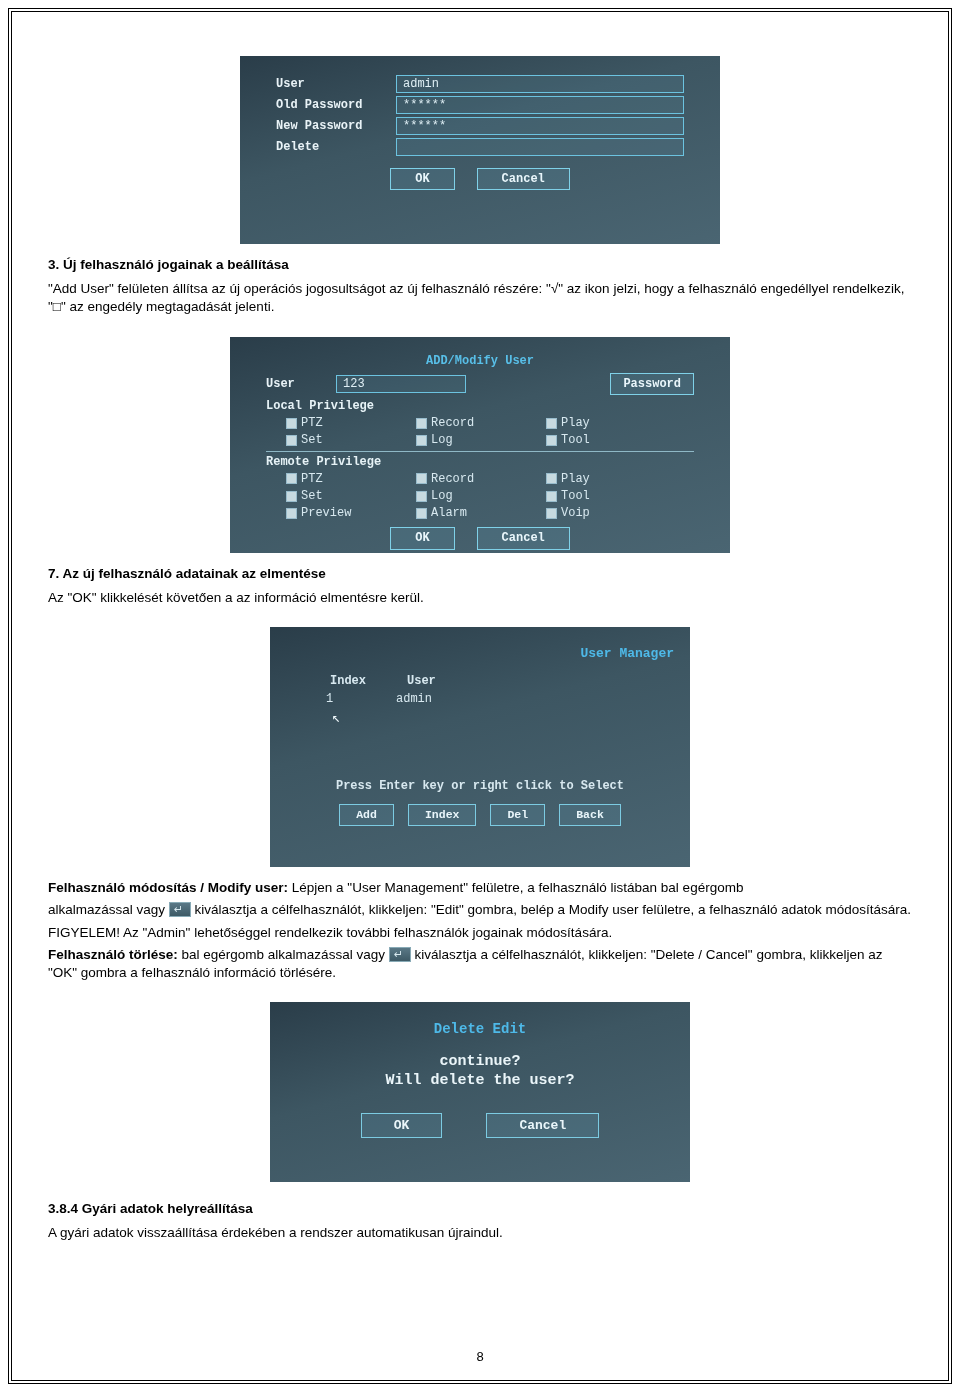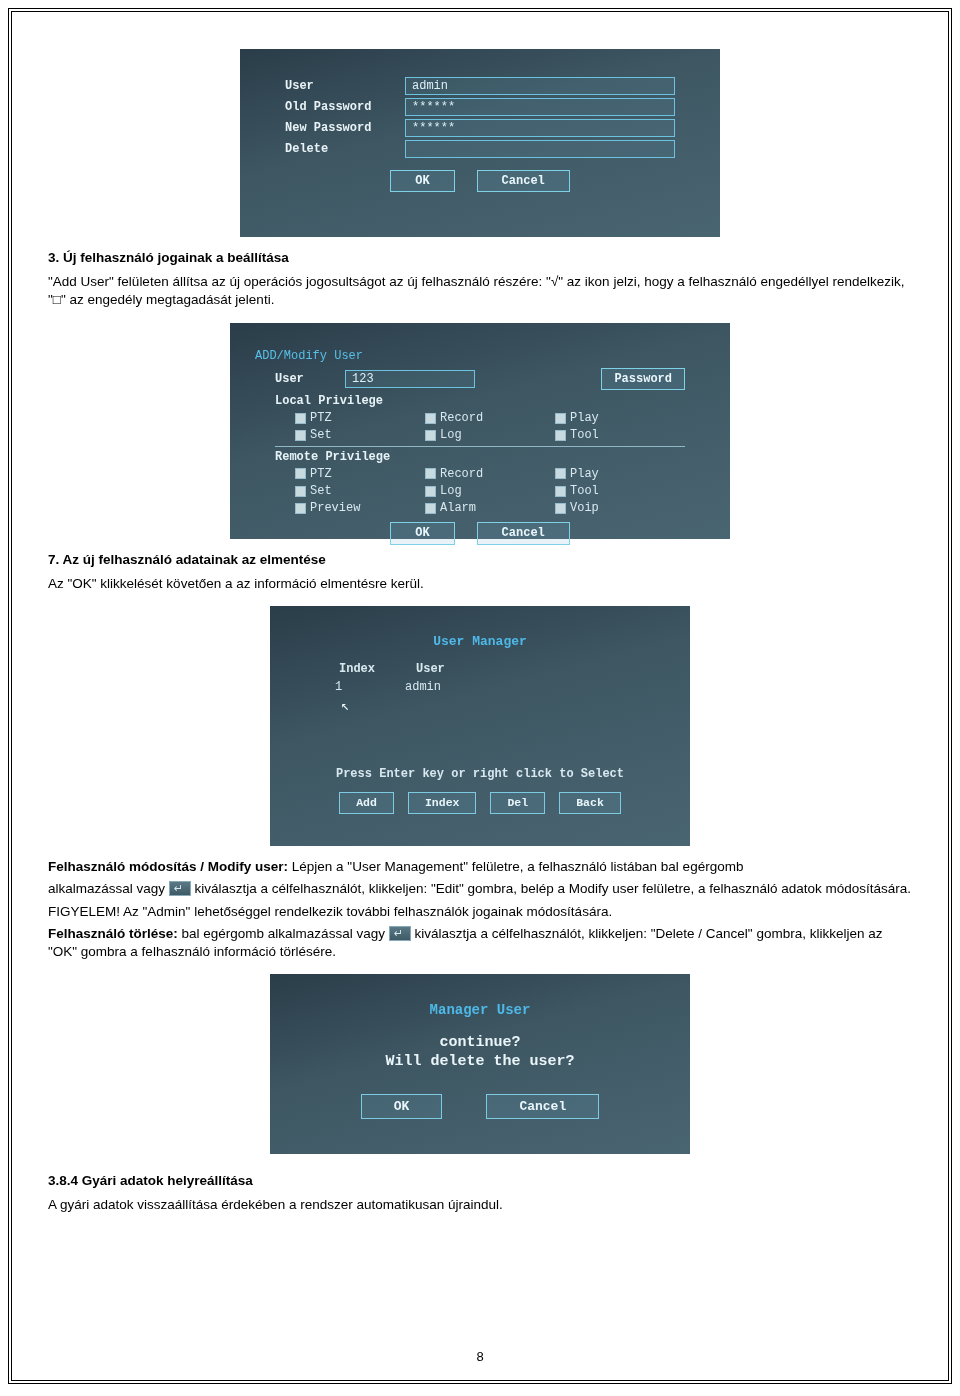--- a/index.html
+++ b/index.html
@@ -17,23 +17,23 @@
     min-height: 1376px;
     position: relative;
   }
   .content { font-size: 13.5px; line-height: 1.35; color: #000; }
   .bold { font-weight: bold; }
   .section-title { font-weight: bold; margin: 6px 0; }
   p { margin: 4px 0; }
 
   
   .shot {
-    margin: 13px auto 12px auto;
+    margin: 20px auto 12px auto;
     background: linear-gradient(165deg, #2a3d49 0%, #3d5662 40%, #4a6572 100%);
-    padding: 25px;
+    padding: 16px;
     color: #d8e9f0;
     font-family: "Courier New", monospace;
     font-size: 12px;
     position: relative;
   }
   .shot1 { width: 480px; height: 188px; }
   .shot2 { width: 500px; height: 216px; }
   .shot3 { width: 420px; height: 240px; }
   .shot4 { width: 420px; height: 180px; }
 
@@ -64,21 +64,21 @@
   .priv-item { display: flex; align-items: center; gap: 4px; width: 90px; }
   .chk {
     width: 11px; height: 11px;
     background: #c7dae0;
     border: 1px solid #98bccc;
     display: inline-block;
   }
   .hr2 { border-top: 1px solid #8fb8c6; margin: 2px 20px; }
 
   
-  .s3-title { text-align: center; color: #4eb9e8; font-weight: bold; font-size: 13px; margin: 2px 0 10px 0; font-family: Liberation Mono, monospace; }
+  .s3-title { text-align: right; color: #4eb9e8; font-weight: bold; font-size: 13px; margin: 2px 0 10px 0; font-family: Liberation Mono, monospace; }
   .s3-head { display: flex; gap: 41px; margin: 2px 30px; font-weight: bold; text-align: right; }
   .s3-row { display: flex; gap: 40px; margin: 2px 40px; }
   .cursor-arrow { margin-left: 46px; font-size: 14px; color: #eef7fa; }
   .s3-hint { text-align: center; margin-top: 50px; font-weight: bold; color: #d7e8ef; }
   .s3-btns { display: flex; justify-content: center; gap: 14px; margin-top: 10px; align-items: flex-end; }
   .s3-btn {
     border: 1px solid #7ccbe2;
     padding: 2px 16px;
     font-weight: bold;
     color: #e8f5fa;
@@ -143,21 +143,21 @@
       <div class="fbtns">
         <div class="fbtn">OK</div>
         <div class="fbtn">Cancel</div>
       </div>
     </div>
 
     <p class="section-title">3. Új felhasználó jogainak a beállítása</p>
     <p>"Add User" felületen állítsa az új operációs jogosultságot az új felhasználó részére: "√" az ikon jelzi, hogy a felhasználó engedéllyel rendelkezik, "□" az engedély megtagadását jelenti.</p>
 
     <div class="shot shot2">
-      <div style="color:#58bfe8;font-weight:normal;font-size:12px">ADD/Modify User</div>
+      <div style="text-align:center;color:#58bfe8;font-weight:bold;font-size:12px">ADD/Modify User</div>
       <div class="frow" style="margin-top:4px">
         <div class="flabel" style="width:60px">User</div>
         <div class="finput" style="flex:0 0 130px">123</div>
         <div style="flex:1"></div>
         <div class="fbtn" style="padding:2px 12px">Password</div>
       </div>
       <div class="priv-title">Local Privilege</div>
       <div class="priv-row">
         <div class="priv-item">
             <span class="chk"></span>
@@ -265,21 +265,21 @@
     <p>
       <span>alkalmazással vagy </span><span class="inline-icon"></span><span> kiválasztja a célfelhasználót, klikkeljen: "Edit" gombra, belép a Modify user felületre, a felhasználó adatok módosítására.</span>
     </p>
     <p>FIGYELEM! Az "Admin" lehetőséggel rendelkezik további felhasználók jogainak módosítására.</p>
 
     <p>
       <span class="bold">Felhasználó törlése:</span><span> bal egérgomb alkalmazással vagy </span><span class="inline-icon"></span><span> kiválasztja a célfelhasználót, klikkeljen: "Delete / Cancel" gombra, klikkeljen az "OK" gombra a felhasználó információ törlésére.</span>
     </p>
 
     <div class="shot shot4">
-      <div class="s4-title">Manager User</div>
+      <div class="s4-title">Delete Edit</div>
       <div class="s4-msg">continue?</div>
       <div class="s4-msg">Will delete the user?</div>
       <div class="s4-btns">
         <div class="s4-btn">OK</div>
         <div class="s4-btn">Cancel</div>
       </div>
     </div>
 
     <p class="section-title" style="margin-top:18px">3.8.4 Gyári adatok helyreállítása</p>
     <p>A gyári adatok visszaállítása érdekében a rendszer automatikusan újraindul.</p>

